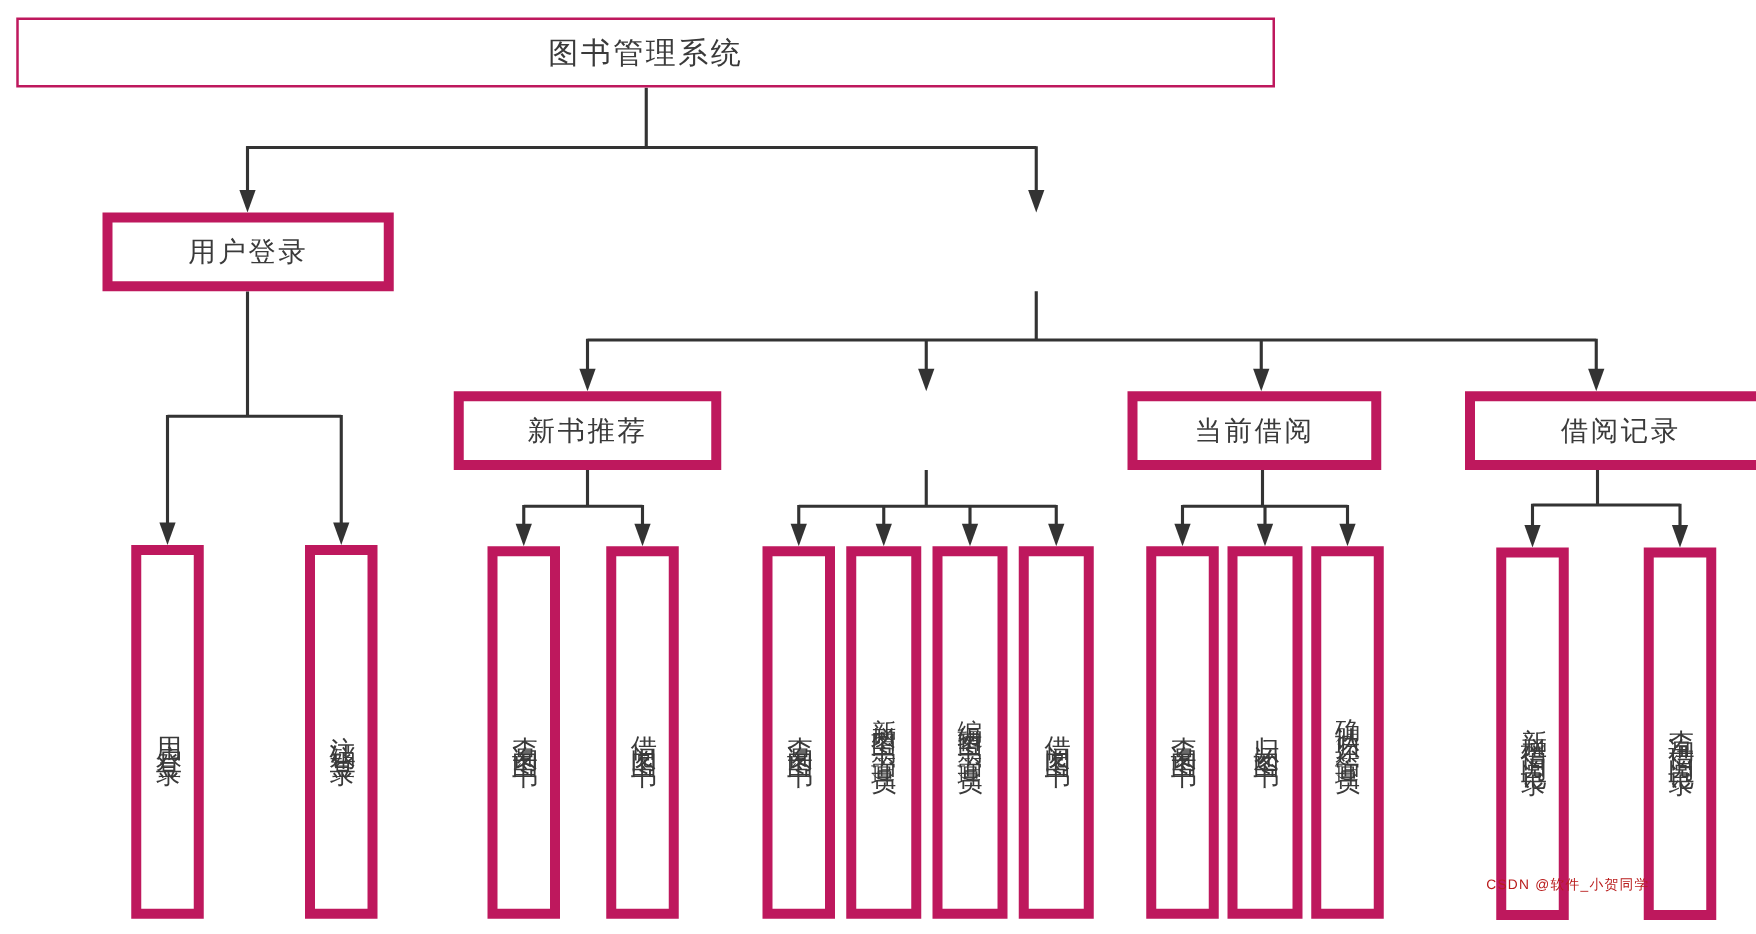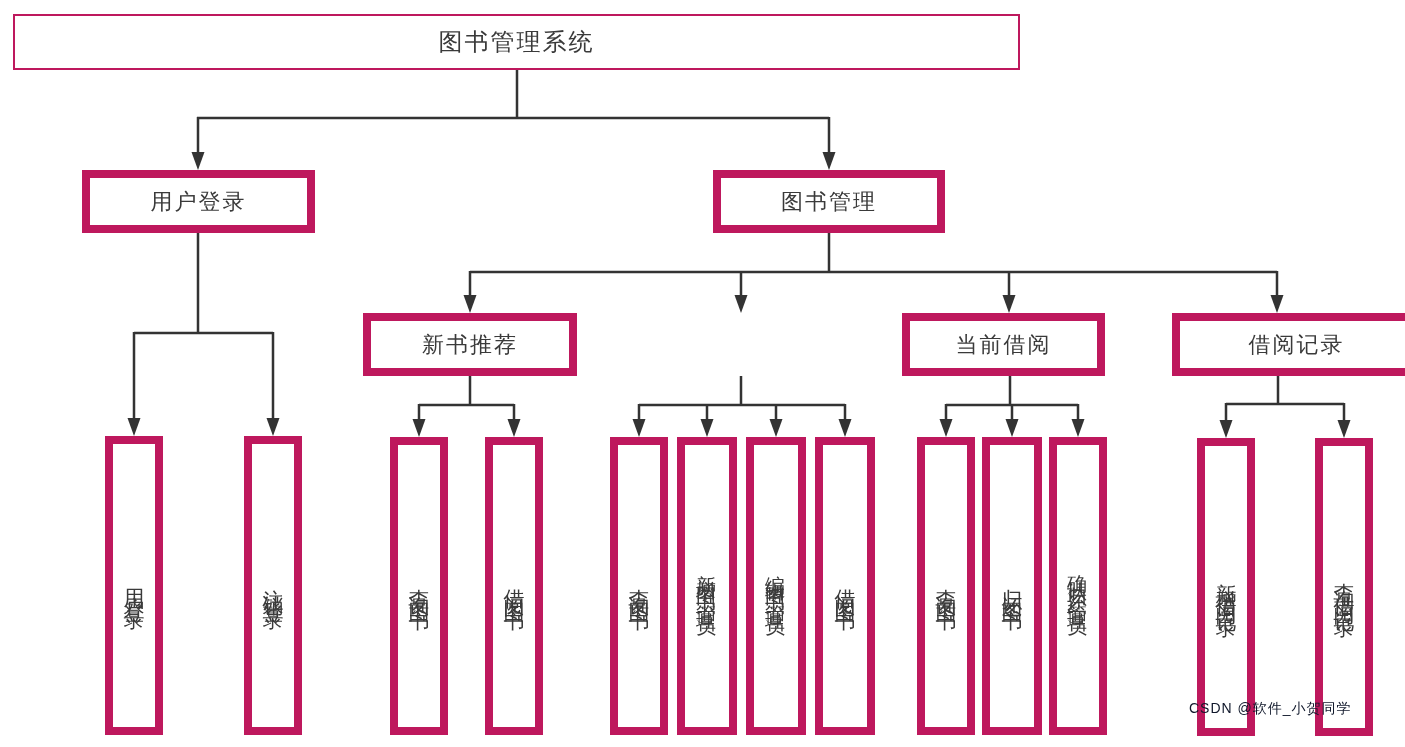--- a/index.html
+++ b/index.html
@@ -49,22 +49,22 @@
   #n-bbBorrow{left:815px;top:437px;width:60px;height:298px;}
   #n-cbQuery{left:917px;top:437px;width:58px;height:298px;}
   #n-cbReturn{left:982px;top:437px;width:60px;height:298px;}
   #n-cbConfirm{left:1049px;top:437px;width:58px;height:298px;}
   #n-brAdd{left:1197px;top:438px;width:58px;height:298px;}
   #n-brQuery{left:1315px;top:438px;width:58px;height:298px;}
   
   #n-bbAdd span,#n-bbEdit span,#n-cbConfirm span{letter-spacing:6px;font-size:20px;}
   #watermark{
     position:absolute;left:1189px;top:700px;
-    font-size:14px;letter-spacing:1px;
-    color:#0f172a;z-index:10;white-space:nowrap;
+    font-size:11px;letter-spacing:1px;
+    color:#b91c1c;z-index:10;white-space:nowrap;
   }
 </style>
 </head>
 <body>
 
 <div id="canvas">
 
   <svg id="connectors" width="1405" height="747" viewBox="0 0 1405 747">
     <g stroke="#333333" stroke-width="2.5" fill="none">
 
@@ -104,23 +104,20 @@
       <polygon points="1337.5,420 1350.5,420 1344,438"></polygon>
     </g>
   </svg>
 
   <div class="node h" id="n-root">
     <span>图书管理系统</span>
   </div>
 
   <div class="node h" id="n-userLogin">
     <span>用户登录</span>
-  </div>
-  <div class="node h" id="n-bookMgmt">
-    <span>图书管理</span>
   </div>
 
   <div class="node h" id="n-newBookRec">
     <span>新书推荐</span>
   </div>
   <div class="node h" id="n-currentBorrow">
     <span>当前借阅</span>
   </div>
   <div class="node h" id="n-borrowRecord">
     <span>借阅记录</span>

